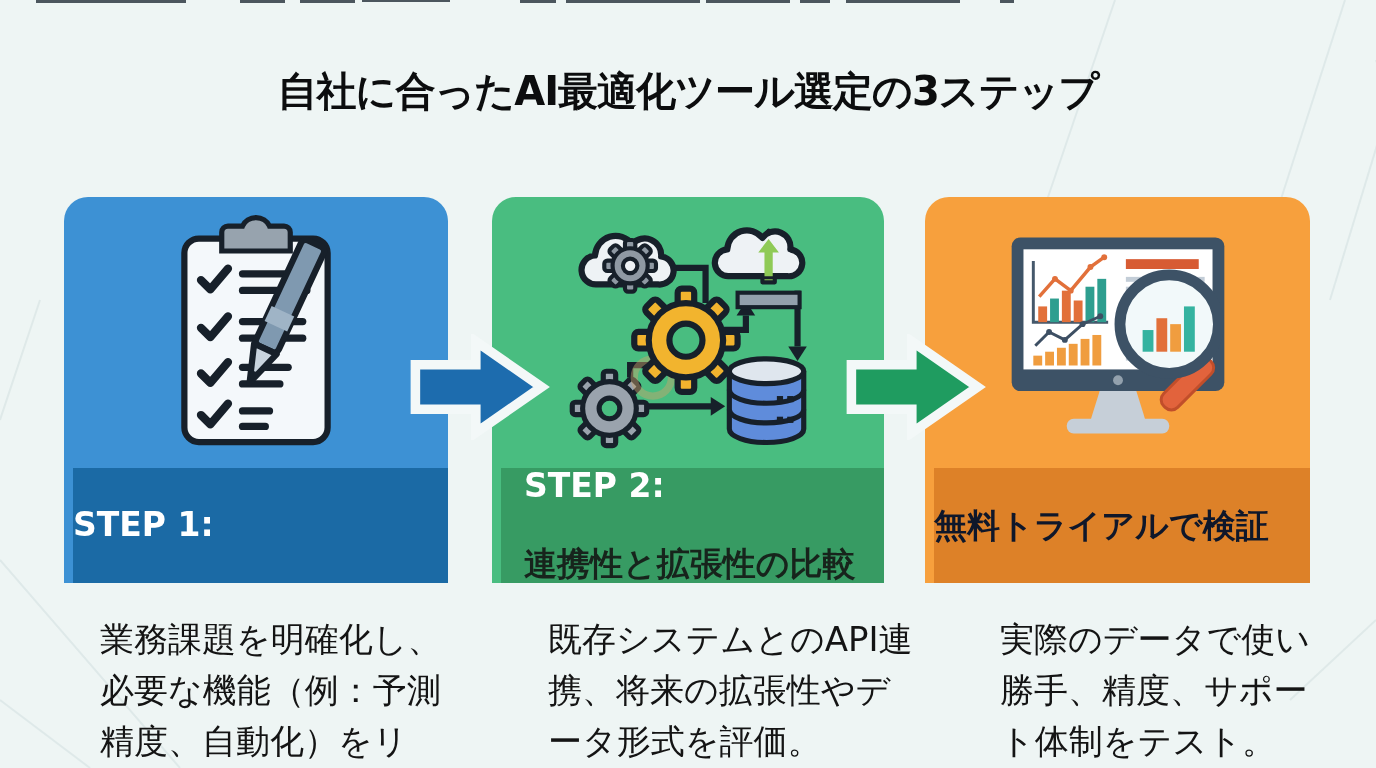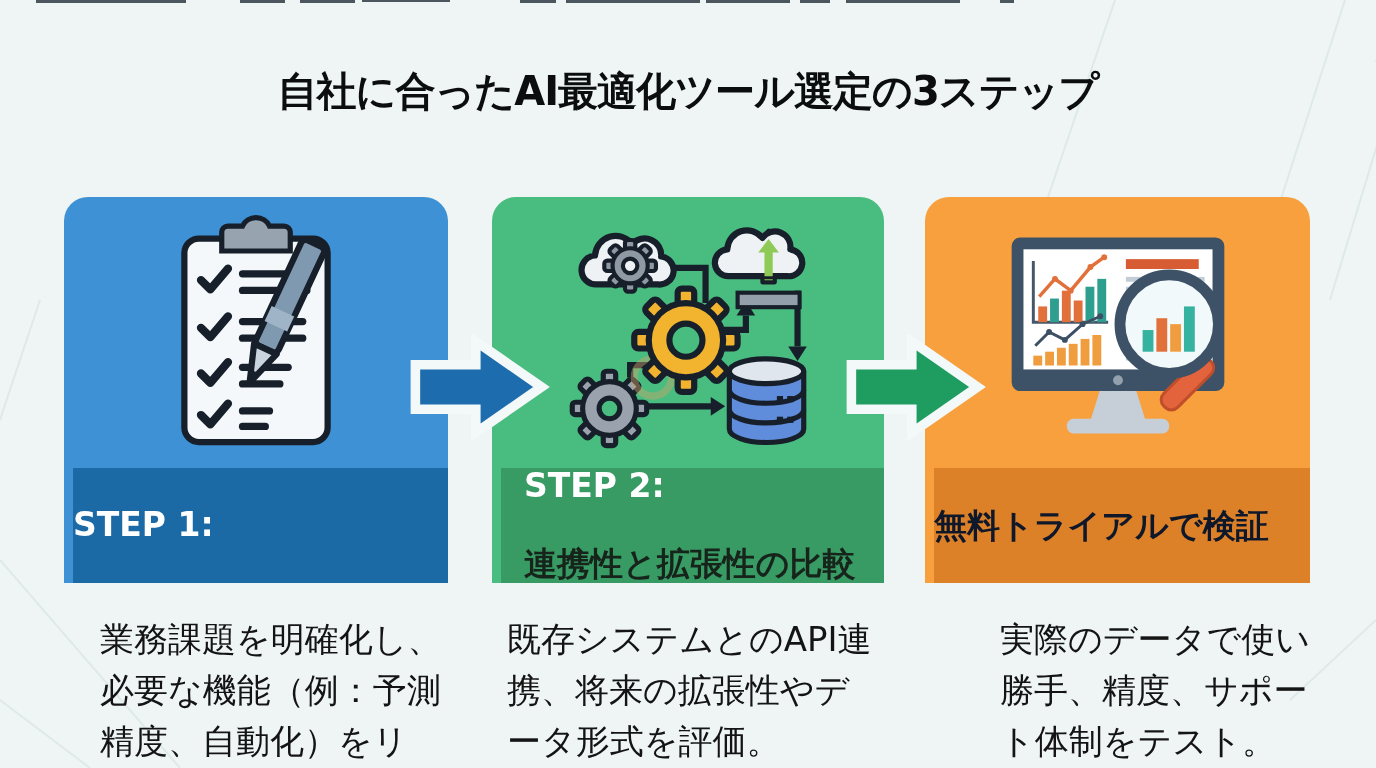--- a/index.html
+++ b/index.html
@@ -34,21 +34,21 @@
   .step-label{font-size:33px;font-weight:900;color:#ffffff;line-height:1.1;}
   .step-heading{font-size:33px;font-weight:900;line-height:1.15;}
   .heading-1{color:#ffffff;}
   .heading-2{color:#17241c;margin-top:37px;}
   .heading-3{color:#0f172a;}
   .desc{
     position:absolute;top:598px;margin:16px;
     font-size:34px;line-height:1.5;font-weight:400;color:#141414;
   }
   .desc-1{left:84px;width:342px;}
-  .desc-2{left:491px;width:368px;}
+  .desc-2{left:532px;width:368px;}
   .desc-3{left:984px;width:342px;}
   .flow-arrow{position:absolute;top:334px;width:142px;height:106px;}
   .arrow-1{left:408px;}
   .arrow-2{left:844px;}
 </style>
 </head>
 <body>
 
 <svg class="bg-pattern" viewBox="0 0 1376 768">
   <g stroke="#c3d3d5" stroke-width="2" opacity="0.35" fill="none">

